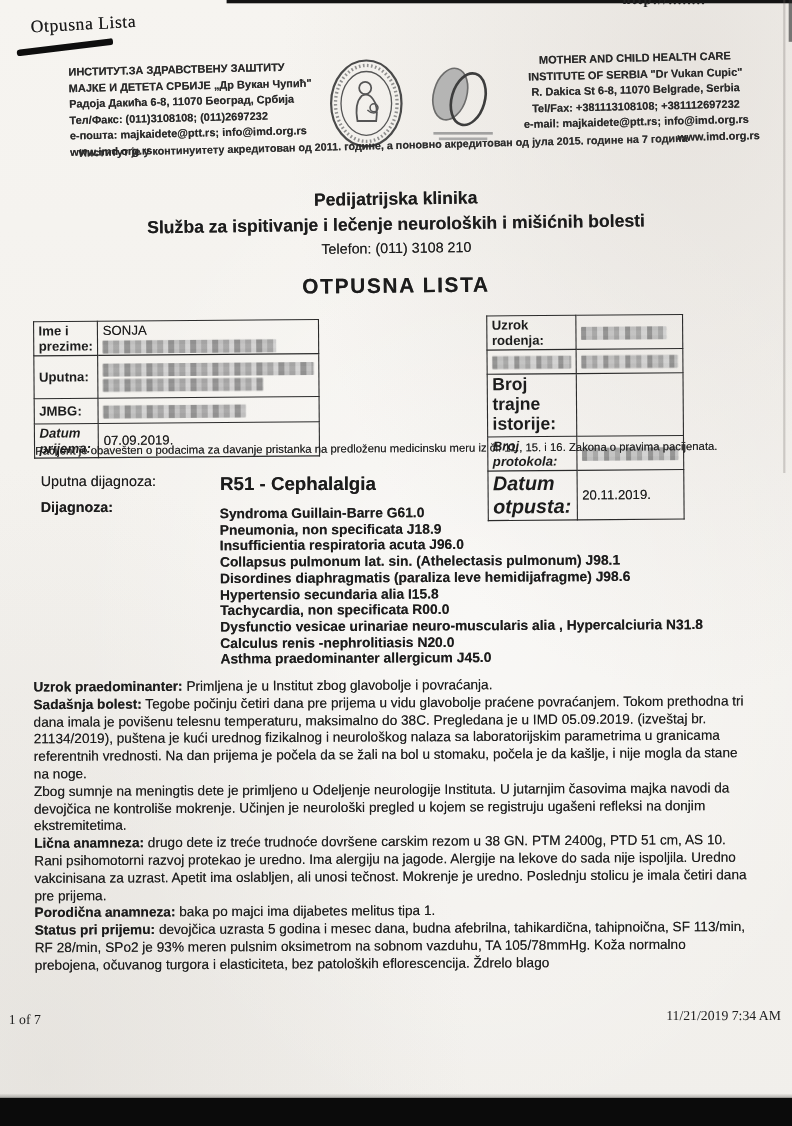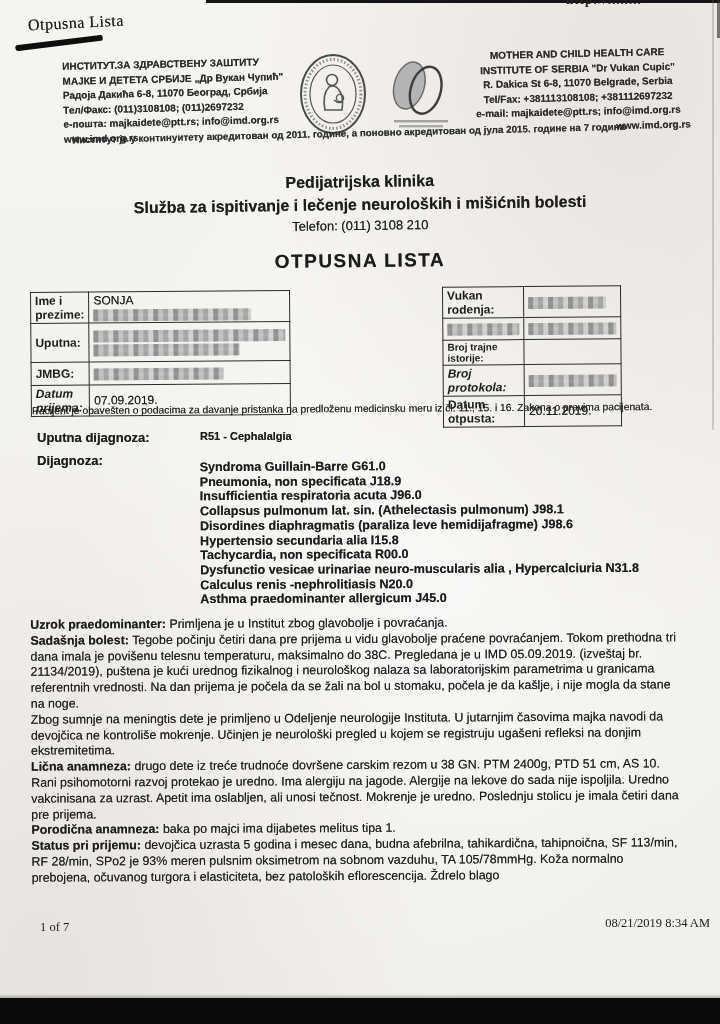--- a/index.html
+++ b/index.html
@@ -40,29 +40,29 @@
   .lab{font-weight:bold;}
   .tl{position:absolute;left:0;top:0;}
   .tr{position:absolute;left:412px;top:-2px;}
   .redact{display:inline-block;height:12px;vertical-align:middle;border-radius:1px;opacity:.9;filter:blur(.4px);
     background-image:
       repeating-linear-gradient(90deg, rgba(125,125,125,.85) 0 5px, rgba(185,185,185,.85) 5px 10px, rgba(150,150,150,.85) 10px 15px, rgba(205,205,205,.85) 15px 20px),
       repeating-linear-gradient(0deg, rgba(120,120,120,.5) 0 4px, rgba(200,200,200,.5) 4px 8px);}
   
   .consent{position:absolute;left:32px;top:403px;width:670px;font-size:10.3px;color:#222;transform:rotate(-0.4deg);}
   
-  .dx-lab1{position:absolute;left:37px;top:430px;font-size:13px;font-weight:bold;}
-  .dx-val1{position:absolute;left:200px;top:430px;font-size:11px;font-weight:600;}
+  .dx-lab1{position:absolute;left:37px;top:430px;font-size:13px;font-weight:normal;}
+  .dx-val1{position:absolute;left:200px;top:430px;font-size:17px;font-weight:600;}
   .dx-lab2{position:absolute;left:37px;top:453px;font-size:13px;font-weight:bold;}
   .dx-list{position:absolute;left:200px;top:459px;font-size:12.6px;font-weight:600;line-height:14.7px;transform:rotate(-0.3deg);}
   
   .body{position:absolute;left:31px;top:616px;width:652px;font-size:12.4px;line-height:15.8px;transform:rotate(-0.3deg);}
   .body p{margin:0;}
   
-  .foot-l{position:absolute;left:8px;top:920px;font-family:"Liberation Serif",serif;font-size:12.5px;margin-left:32px;}
+  .foot-l{position:absolute;left:8px;top:920px;font-family:"Liberation Serif",serif;font-size:12.5px;}
   .foot-r{position:absolute;right:10px;top:916px;font-family:"Liberation Serif",serif;font-size:12.5px;}
   .blackbar{position:absolute;left:0;bottom:0;width:720px;height:26px;background:#0b0b0b;}
   .barshadow{position:absolute;left:0;bottom:26px;width:720px;height:4px;background:linear-gradient(rgba(0,0,0,0),rgba(60,60,55,.35));}
 </style>
 </head>
 <body>
 
 <div class="page">
 
   <div class="topline"></div>
@@ -138,37 +138,37 @@
       </tr>
       <tr>
         <td class="lab" style="height:22px;font-style:italic;">Datum prijema:</td>
         <td class="fuzz">07.09.2019.</td>
       </tr>
     </tbody>
       </table>
     <table class="tr">
       <tbody>
           <tr>
-        <td class="lab" style="width:124px;height:19px;">Vukan rodenja:</td>
+        <td class="lab" style="width:124px;height:19px;">Uzrok rodenja:</td>
         <td style="width:96px;"><span class="redact" style="width:78px;"></span></td>
       </tr>
       <tr>
         <td style="height:19px;"><span class="redact" style="width:72px;"></span></td>
         <td><span class="redact" style="width:88px;"></span></td>
       </tr>
       <tr>
-        <td class="lab" style="height:19px;font-size:10px;margin-top:43px;">Broj trajne istorije:</td>
+        <td class="lab" style="height:19px;font-size:16px;margin-top:43px;">Broj trajne istorije:</td>
         <td></td>
       </tr>
       <tr>
         <td class="lab" style="height:18px;font-style:italic;">Broj protokola:</td>
         <td><span class="redact" style="width:88px;"></span></td>
       </tr>
       <tr>
-        <td class="lab" style="height:22px;font-size:12px;">Datum otpusta:</td>
+        <td class="lab" style="height:22px;font-size:18px;font-style:italic;">Datum otpusta:</td>
         <td class="fuzz">20.11.2019.</td>
       </tr>
     </tbody>
       </table>
   </div>
 
   <div class="consent fuzz">Pacijent je obavešten o podacima za davanje pristanka na predloženu medicinsku meru iz čl. 11., 15. i 16. Zakona o pravima pacijenata.</div>
 
   <div class="dx-lab1 fuzz">Uputna dijagnoza:</div>
   <div class="dx-val1 fuzz">R51 - Cephalalgia</div>
@@ -189,17 +189,17 @@
   <div class="body fuzz">
     <p><b>Uzrok praedominanter:</b> <span>Primljena je u Institut zbog glavobolje i povraćanja.</span></p>
     <p><b>Sadašnja bolest:</b> <span>Tegobe počinju četiri dana pre prijema u vidu glavobolje praćene povraćanjem. Tokom prethodna tri dana imala je povišenu telesnu temperaturu, maksimalno do 38C. Pregledana je u IMD 05.09.2019. (izveštaj br. 21134/2019), puštena je kući urednog fizikalnog i neurološkog nalaza sa laboratorijskim parametrima u granicama referentnih vrednosti. Na dan prijema je počela da se žali na bol u stomaku, počela je da kašlje, i nije mogla da stane na noge.</span></p>
     <p><b></b><span>Zbog sumnje na meningtis dete je primljeno u Odeljenje neurologije Instituta. U jutarnjim časovima majka navodi da devojčica ne kontroliše mokrenje. Učinjen je neurološki pregled u kojem se registruju ugašeni refleksi na donjim ekstremitetima.</span></p>
     <p><b>Lična anamneza:</b> <span>drugo dete iz treće trudnoće dovršene carskim rezom u 38 GN. PTM 2400g, PTD 51 cm, AS 10. Rani psihomotorni razvoj protekao je uredno. Ima alergiju na jagode. Alergije na lekove do sada nije ispoljila. Uredno vakcinisana za uzrast. Apetit ima oslabljen, ali unosi tečnost. Mokrenje je uredno. Poslednju stolicu je imala četiri dana pre prijema.</span></p>
     <p><b>Porodična anamneza:</b> <span>baka po majci ima dijabetes melitus tipa 1.</span></p>
     <p><b>Status pri prijemu:</b> <span>devojčica uzrasta 5 godina i mesec dana, budna afebrilna, tahikardična, tahipnoična, SF 113/min, RF 28/min, SPo2 je 93% meren pulsnim oksimetrom na sobnom vazduhu, TA 105/78mmHg. Koža normalno prebojena, očuvanog turgora i elasticiteta, bez patoloških eflorescencija. Ždrelo blago</span></p>
   </div>
 
   <div class="foot-l">1 of 7</div>
-  <div class="foot-r">08/21/2019 8:34 AM</div>
+  <div class="foot-r">11/21/2019 7:34 AM</div>
 
   <div class="barshadow"></div>
   <div class="blackbar"></div>
 </div>
 
 </body></html>

